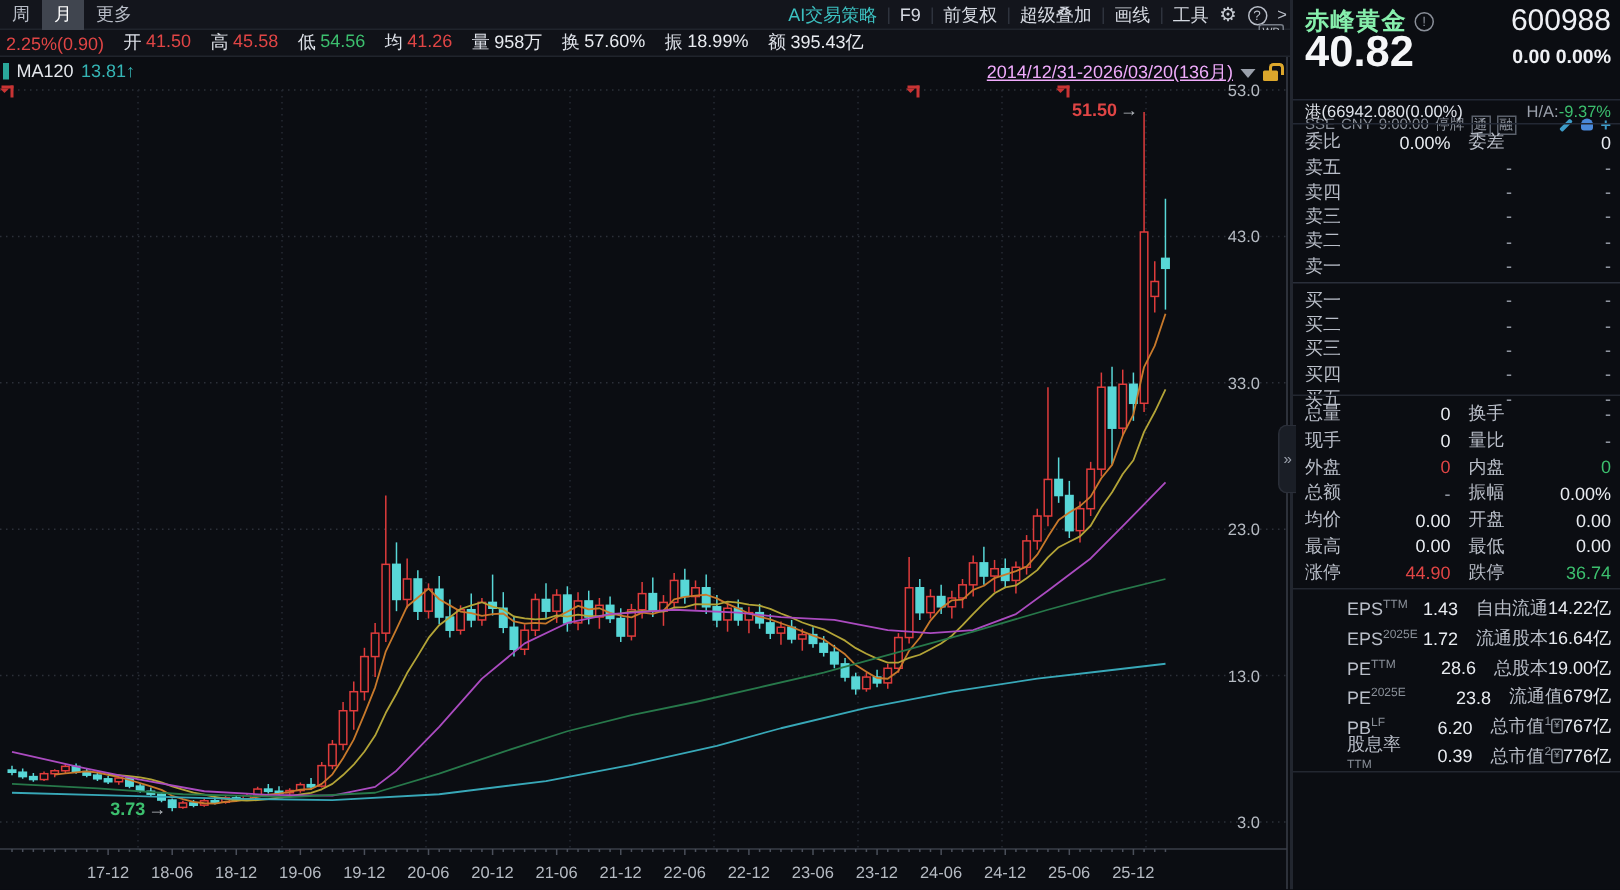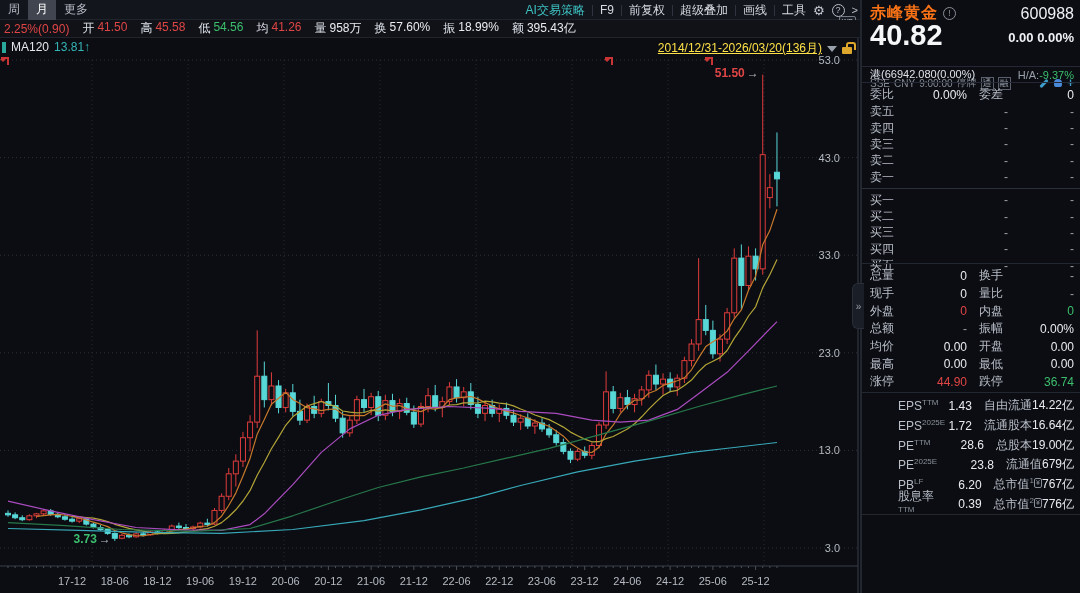--- a/index.html
+++ b/index.html
@@ -30,37 +30,37 @@
     border-bottom:1px solid #20242c; display:flex; align-items:center; gap:13px; font-size:12px; padding-left:4px; }
   .sb-pair { display:flex; gap:3px; }
   .sb-lbl { color:#dde1e8; }
   .cr { color:#e04545; } .cg { color:#3cbf6e; } .cw { color:#e8ebf0; } .cm { color:#9aa0ab; }
 
   
   .legend { position:absolute; left:2px; top:40px; display:flex; align-items:center; gap:5px; font-size:12px; }
   .legend-swatch { width:4px; height:11px; background:#2aa89a; }
   .legend-ma { color:#e4e7ec; } .legend-val { color:#35b5b5; }
   .daterange { position:absolute; top:40px; right:8px; display:flex; align-items:center; gap:5px; font-size:12px; }
-  .daterange .rng { color:#fde047; text-decoration:underline; }
+  .daterange .rng { color:#f0abfc; text-decoration:underline; }
   .tri-down { width:0; height:0; border-left:5px solid transparent; border-right:5px solid transparent; border-top:6px solid #9aa0ab; }
   .lock { position:relative; width:10px; height:7px; background:#dca72c; border-radius:1px; margin-top:4px; }
   .lock::before { content:""; position:absolute; top:-5px; left:4px; width:6px; height:6px;
     border:2px solid #dca72c; border-bottom:none; border-radius:3px 3px 0 0; }
   .anno { position:absolute; display:flex; align-items:center; gap:2px; font-size:12px; font-weight:bold; }
   .anno .arrow { color:#b8bcc2; font-weight:normal; }
   .evmark { position:absolute; width:8px; height:8px; border-top:2px solid #c93434; border-right:2px solid #c93434; }
   .evmark::after { content:""; position:absolute; left:-1px; top:0; border:3px solid transparent; border-top-color:#c93434; }
 
   
   .q-head { position:absolute; left:0; top:0; width:218px; height:66px; }
   .q-row1 { position:absolute; left:8px; right:6px; top:3px; display:flex; align-items:center; }
-  .q-name { font-size:16px; font-weight:bold; color:#f97316; letter-spacing:1px; }
+  .q-name { font-size:16px; font-weight:bold; color:#86efac; letter-spacing:1px; }
   .q-info { width:13px; height:13px; border:1px solid #8a8f99; border-radius:50%; color:#8a8f99;
     font-size:9px; line-height:11px; text-align:center; margin-left:5px; }
-  .q-code { margin-left:auto; font-size:16px; color:#eef0f4; }
+  .q-code { margin-left:auto; font-size:20px; color:#eef0f4; }
   .q-row2 { position:absolute; left:8px; right:6px; top:20px; display:flex; align-items:flex-end; }
   .q-price { font-size:29px; font-weight:bold; color:#f5f6f8; line-height:30px; }
   .q-chg { margin-left:auto; font-size:13px; font-weight:bold; color:#eef0f4; padding-bottom:5px; }
   .q-row3 { position:absolute; left:8px; right:6px; top:40px; display:flex; align-items:center; gap:4px; font-size:10px; color:#868c96;margin-top:36px; }
   .q-badge { border:1px solid #5a606b; color:#9aa0ab; font-size:9px; padding:0 1px; line-height:11px; }
   .q-icons { margin-left:auto; display:flex; gap:5px; align-items:center; }
   .pencil { width:10px; height:3px; background:#3e9cc8; transform:rotate(-45deg); border-radius:1px; }
   .bell { width:8px; height:8px; background:#4a88d8; border-radius:50% 50% 2px 2px; }
   .plusic { color:#3e9cc8; font-size:12px; font-weight:bold; line-height:10px; }
   .q-hk { position:absolute; left:0; top:66px; width:218px; height:17px; border-top:1px solid #232834; border-bottom:1px solid #232834;

